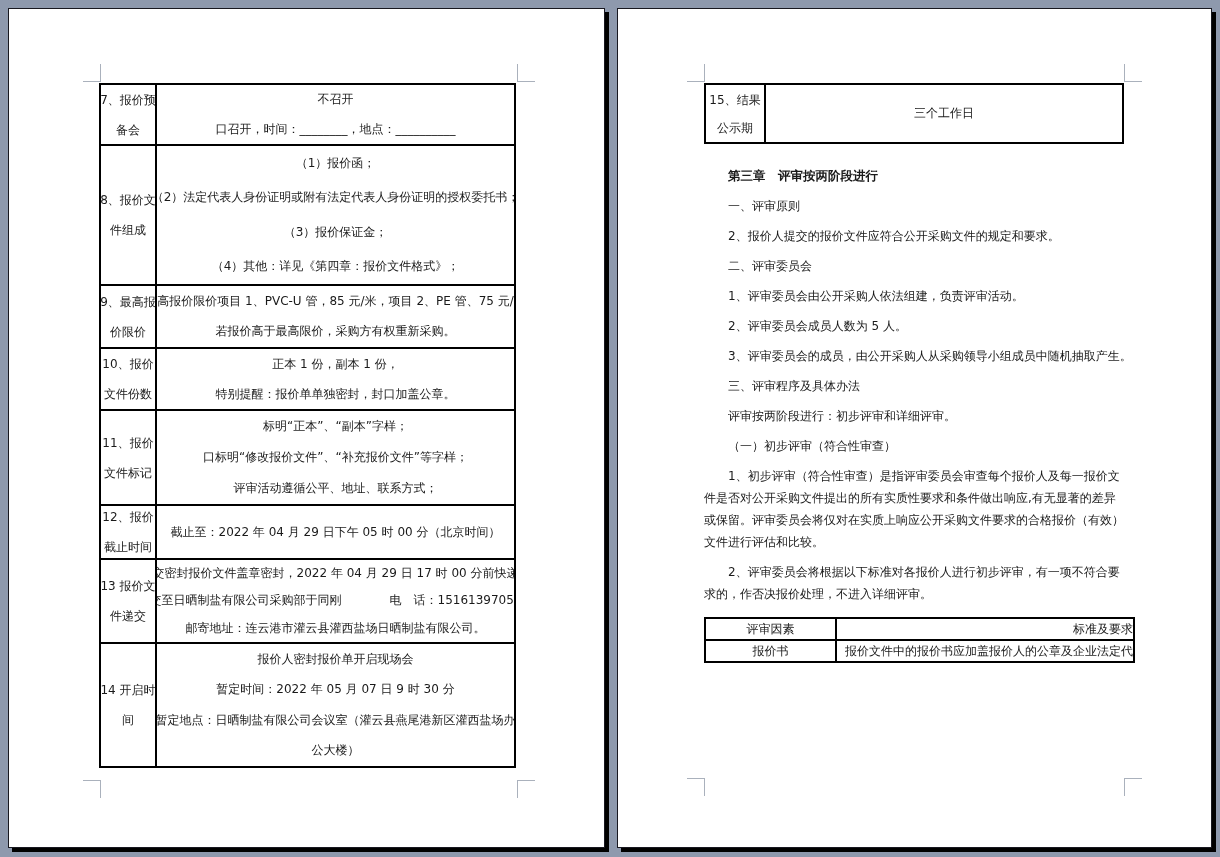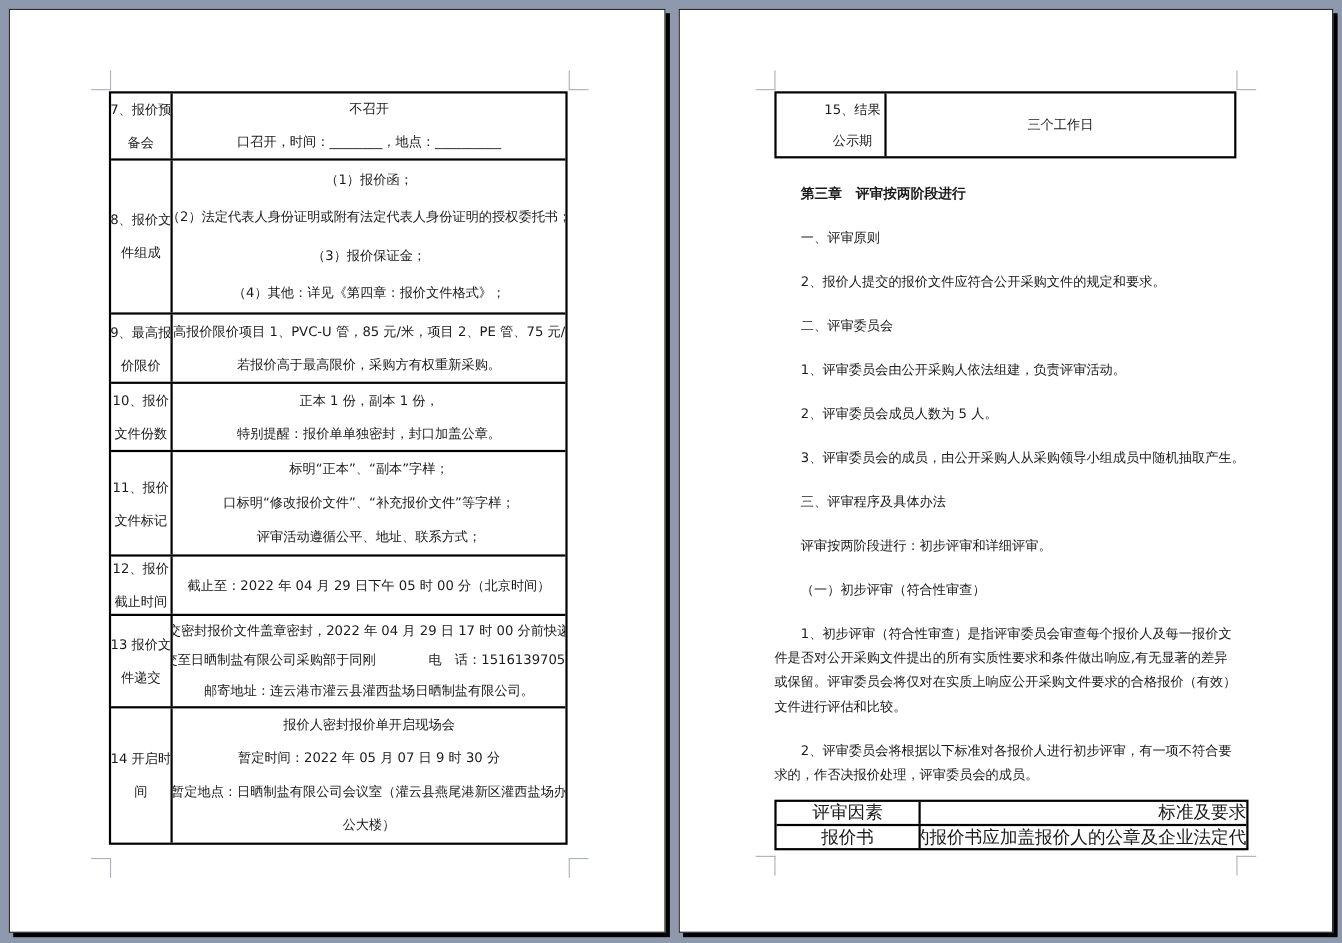--- a/index.html
+++ b/index.html
@@ -45,46 +45,46 @@
   .tcontent {
     flex:1; display:flex; flex-direction:column;
     justify-content:space-around; align-items:center;
     overflow:hidden; padding:0 1px;
   }
   .cline { font-size:12px; line-height:15px; white-space:nowrap; }
 
   
   .result-table {
     position:absolute; left:86px; top:74px; width:420px; height:61px;
-    border:2px solid #000; box-sizing:border-box; display:flex;padding-left:40px;
+    border:2px solid #000; box-sizing:border-box; display:flex;
   }
   .result-table .tlabel { width:60px; }
   .result-table .lline { line-height:28px; }
   .rvalue { flex:1; display:flex; align-items:center; justify-content:center; }
 
   
   .flow { position:absolute; left:86px; top:135px; width:424px; display:flow-root; }
   .chapter {
     font-weight:bold; font-size:12.5px; line-height:22px;
     margin-top:21px; text-indent:24px; white-space:nowrap;
   }
-  .para { margin-top:18px; }
+  .para { margin-top:8px; }
   .pline { font-size:12px; line-height:22px; white-space:nowrap; }
   .pline.ind { text-indent:24px; }
 
   
   .review-table { margin-top:12px; width:431px; border:2px solid #000; box-sizing:border-box; }
   .rrow { display:flex; height:20px; box-sizing:border-box; }
   .rrow-head { border-bottom:2px solid #000; height:22px; }
   .rcell1 {
     width:131px; flex-shrink:0; border-right:2px solid #000; box-sizing:border-box;
     display:flex; align-items:center; justify-content:center; overflow:hidden;
   }
   .rcell2 { flex:1; display:flex; align-items:center; justify-content:flex-end; overflow:hidden; }
-  .rtext { font-size:16px; white-space:nowrap; }
+  .rtext { font-size:12px; white-space:nowrap; }
 </style>
 </head>
 <body>
 
 <div class="page page-left">
   <div class="mark mark-tl" style="left:74px;  top:55px;"></div>
   <div class="mark mark-tr" style="left:508px; top:55px;"></div>
   <div class="mark mark-bl" style="left:74px;  top:771px;"></div>
   <div class="mark mark-br" style="left:508px; top:771px;"></div>
 
@@ -235,21 +235,21 @@
       <div class="pline ind">（一）初步评审（符合性审查）</div>
     </div>
     <div class="para">
       <div class="pline ind">1、初步评审（符合性审查）是指评审委员会审查每个报价人及每一报价文</div>
       <div class="pline">件是否对公开采购文件提出的所有实质性要求和条件做出响应,有无显著的差异</div>
       <div class="pline">或保留。评审委员会将仅对在实质上响应公开采购文件要求的合格报价（有效）</div>
       <div class="pline">文件进行评估和比较。</div>
     </div>
     <div class="para">
       <div class="pline ind">2、评审委员会将根据以下标准对各报价人进行初步评审，有一项不符合要</div>
-      <div class="pline">求的，作否决报价处理，评审委员会的成员。</div>
+      <div class="pline">求的，作否决报价处理，不进入详细评审。</div>
     </div>
 
     <div class="review-table">
       <div class="rrow rrow-head">
         <div class="rcell1">
           <span class="rtext">评审因素</span>
         </div>
         <div class="rcell2">
           <span class="rtext">标准及要求</span>
         </div>

